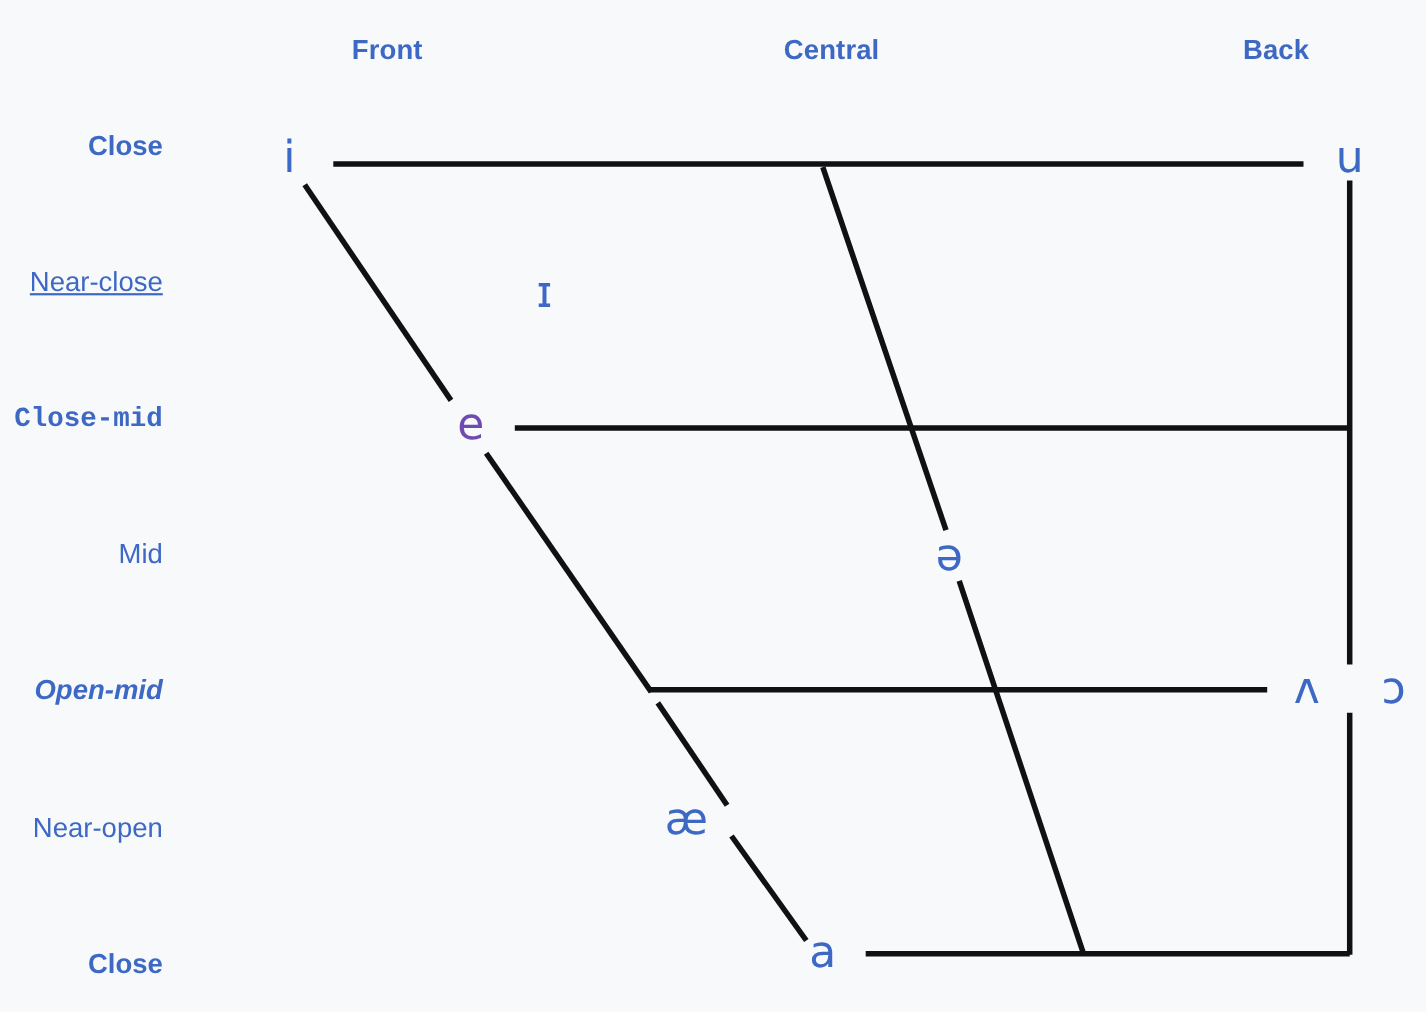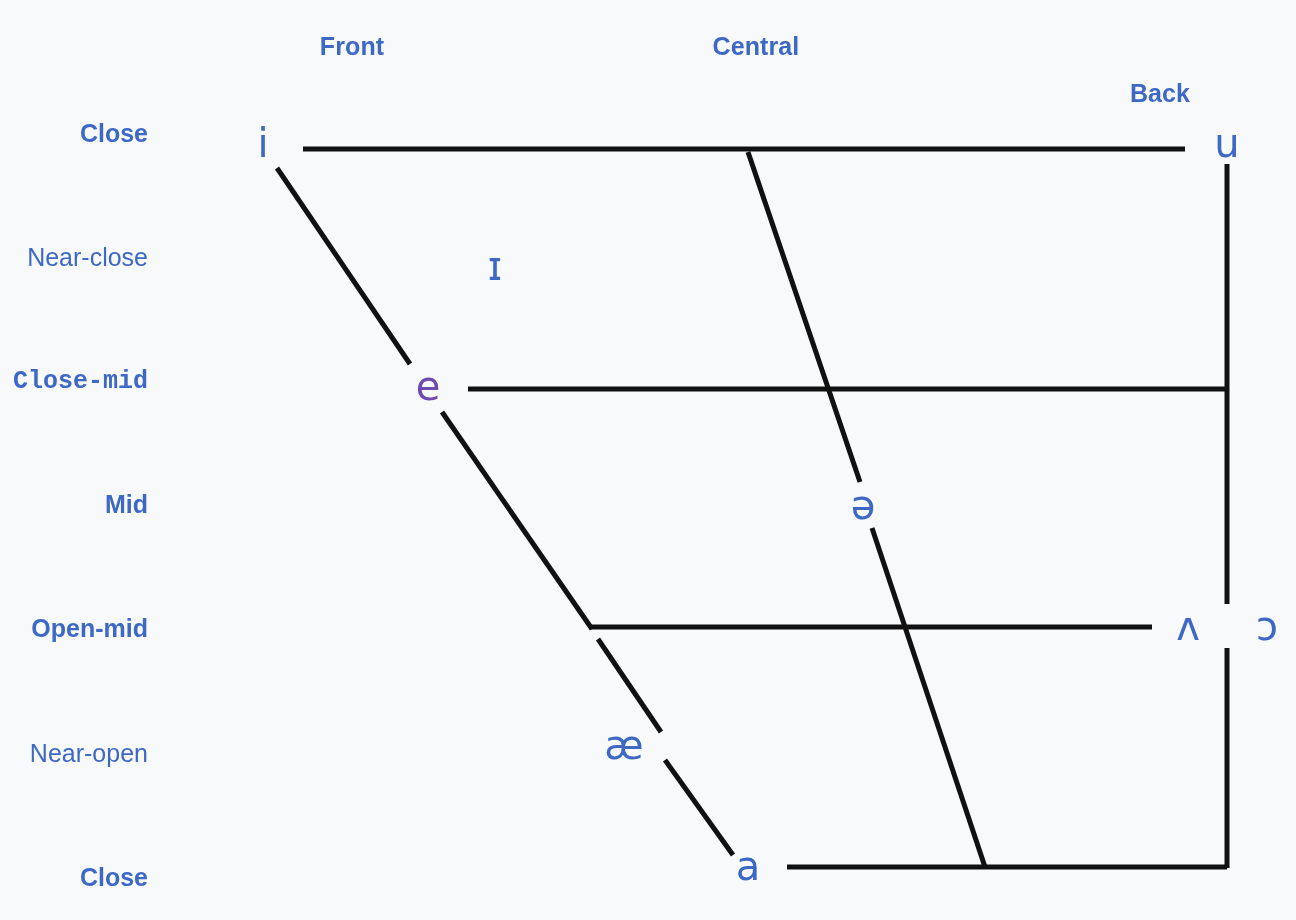--- a/index.html
+++ b/index.html
@@ -70,27 +70,27 @@
   }
   .vowel.visited { color: #6f4bb0; }
 </style>
 </head>
 <body>
 
 <div id="vowel-chart">
 
   <div class="col-header" style="left:352px; top:34px;">Front</div>
   <div class="col-header" style="left:756px; top:34px;">Central</div>
-  <div class="col-header" style="left:1160px; top:34px;margin-top:47px;">Back</div>
+  <div class="col-header" style="left:1160px; top:34px;">Back</div>
 
   <div class="row-label strong" style="top:121px;">Close</div>
-  <div class="row-label normal" style="top:245px;">Near-close</div>
+  <div class="row-label normal" style="top:245px;text-decoration:underline;">Near-close</div>
   <div class="row-label strong" style="top:369px;font-family:Liberation Mono, monospace;">Close-mid</div>
-  <div class="row-label normal" style="top:492px;font-weight:bold;">Mid</div>
-  <div class="row-label strong" style="top:616px;">Open-mid</div>
+  <div class="row-label normal" style="top:492px;">Mid</div>
+  <div class="row-label strong" style="top:616px;font-style:italic;">Open-mid</div>
   <div class="row-label normal" style="top:741px;">Near-open</div>
   <div class="row-label strong" style="top:865px;">Close</div>
 
   <svg class="chart-lines" viewBox="0 0 1296 920" width="1296" height="920">
     <g stroke="#111111" stroke-width="5" stroke-linecap="butt" fill="none">
 
       <line x1="303" y1="137" x2="1185" y2="137"></line>
 
       <line x1="468" y1="377" x2="1227" y2="377"></line>
 

